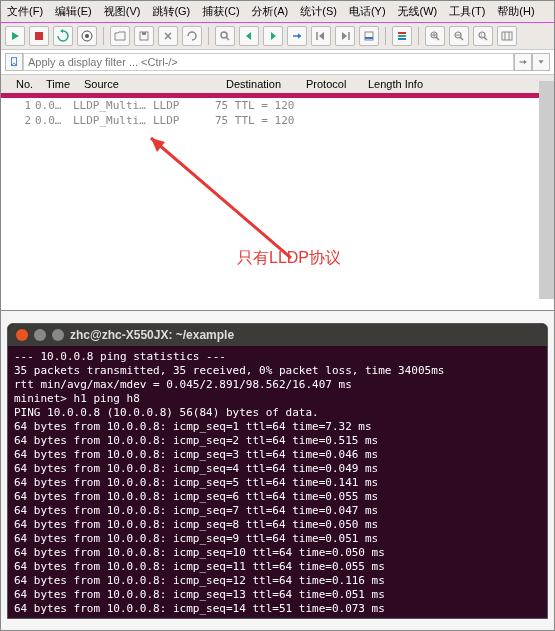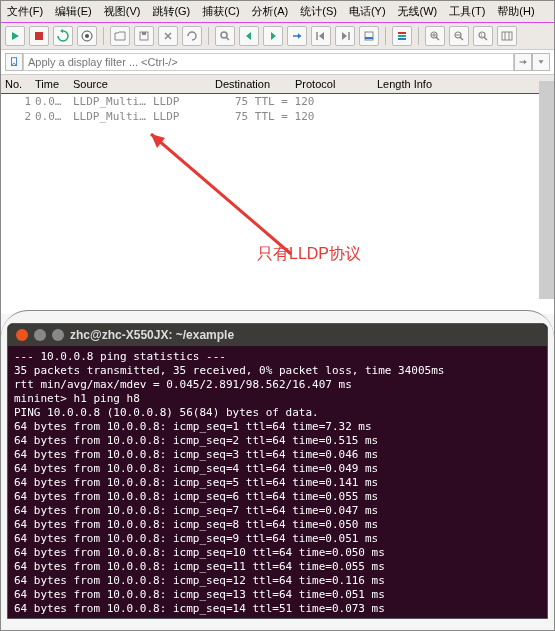--- a/index.html
+++ b/index.html
@@ -6,34 +6,34 @@
 body { font-family: sans-serif; font-size: 11px; width: 555px; height: 631px; background: #f5f5f5; border: 1px solid #888; position: relative; }
 .menubar { display: flex; gap: 12px; padding: 3px 6px; background: #ece9e5; border-bottom: 1px solid #d946ef; }
 .menubar span { cursor: pointer; }
 .toolbar { display: flex; gap: 4px; padding: 3px 4px; background: #ece9e5; border-bottom: 1px solid #ccc; align-items: center; }
 .tbtn { width: 20px; height: 20px; border: 1px solid #bbb; background: #f8f8f8; display: flex; align-items: center; justify-content: center; font-size: 13px; border-radius: 2px; }
 .tbtn svg { width: 14px; height: 14px; }
 .sep { width: 1px; height: 18px; background: #bbb; margin: 0 2px; }
 .filterbar { display: flex; align-items: center; padding: 3px 4px; background: #fff; border-bottom: 1px solid #ccc; }
 .filterinput { flex: 1; border: 1px solid #ccc; padding: 2px 4px; font-size: 11px; color: #888; background: #fff; }
 .filterbtn { width: 18px; height: 18px; border: 1px solid #bbb; background: #f8f8f8; display: flex; align-items: center; justify-content: center; }
-.headers { display: flex; background: #ece9e5; border-bottom: 1px solid #be185d; padding: 3px 0; font-weight: normal; }
+.headers { display: flex; background: #ece9e5; border-bottom: 5px solid #be185d; padding: 3px 11px; font-weight: normal; }
 .col-no { width: 34px; padding-left: 4px; }
 .col-time { width: 38px; }
 .col-src { width: 142px; }
 .col-dst { width: 80px; }
 .col-proto { width: 62px; }
-.col-len { width: 150px; margin-left: 20px; }
+.col-len { width: 150px; }
 .packetlist { background: #fff; height: 220px; position: relative; }
 .prow { display: flex; color: #888; font-family: monospace; font-size: 11px; padding: 1px 0; }
 .arrow { position: absolute; top: 30px; left: 140px; pointer-events: none; }
-.annotation { position: absolute; top: 150px; left: 256px; color: #e53935; font-size: 16px; font-family: sans-serif; }
+.annotation { position: absolute; top: 150px; left: 236px; color: #e53935; font-size: 16px; font-family: sans-serif; }
 .scroll-v { position: absolute; right: 0; top: 80px; width: 15px; height: 218px; background: #eee; border-left: 1px solid #ccc; }
 .scroll-v-thumb { position: absolute; top: 0; left: 0; right: 0; height: 218px; background: #ccc; }
-.bottompane { position: absolute; left: 0; right: 0; bottom: 0; height: 320px; background: #f5f5f5; border-top: 1px solid #888; border-radius: 27px; }
+.bottompane { position: absolute; left: 0; right: 0; bottom: 0; height: 320px; background: #f5f5f5; border-top: 1px solid #888; }
 .termwin { margin: 12px 6px 6px 6px; border: 1px solid #555; border-radius: 6px 6px 0 0; background: #2d0922; height: 296px; overflow: hidden; }
 .termbar { background: #3c3b37; color: #ddd; padding: 4px 8px; display: flex; align-items: center; gap: 6px; border-radius: 6px 6px 0 0; }
 .wbtn { width: 12px; height: 12px; border-radius: 50%; }
 .wbtn.close { background: #e95420; }
 .wbtn.min { background: #888; }
 .wbtn.max { background: #888; }
 .termtitle { font-size: 12px; font-weight: bold; }
 .termbody { padding: 4px 6px; font-family: monospace; font-size: 11px; color: #fff; line-height: 14px; white-space: pre; overflow: hidden; }
 </style>
 </head>

